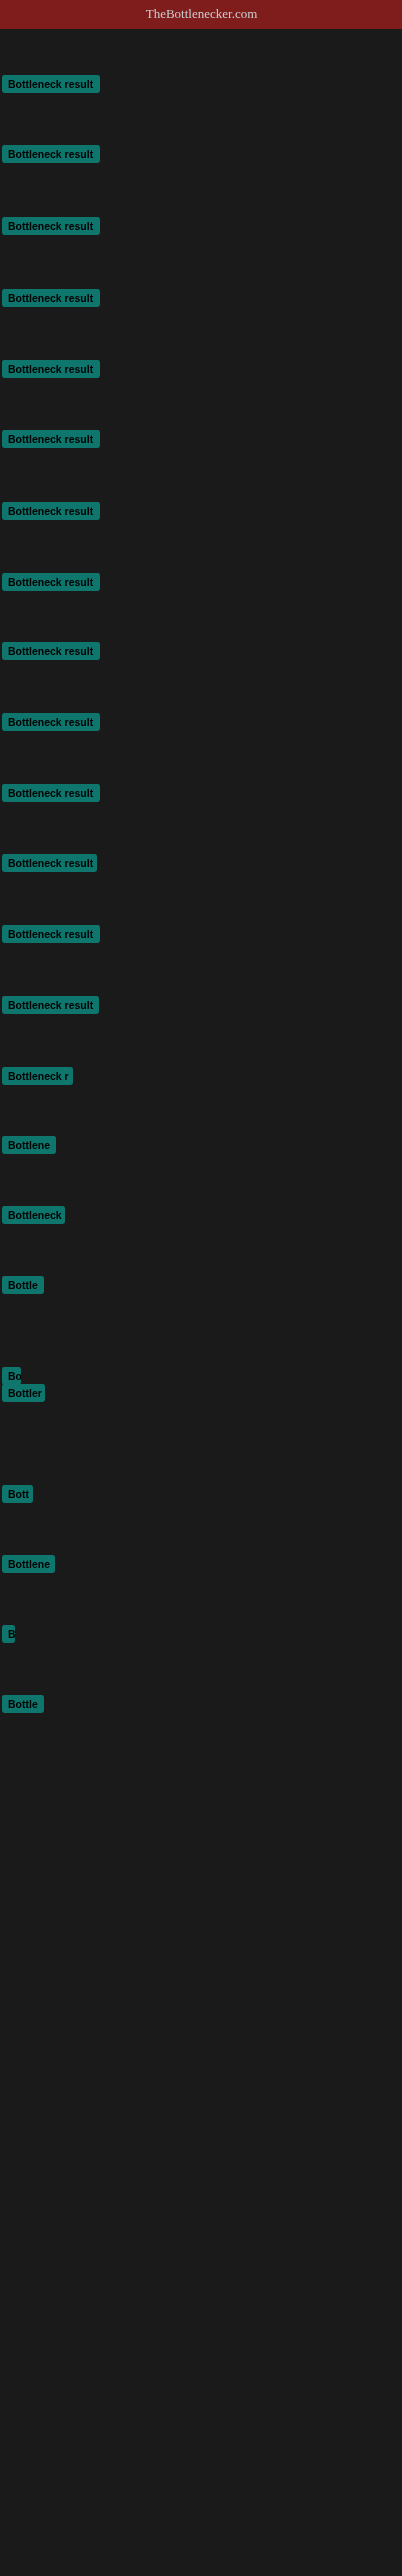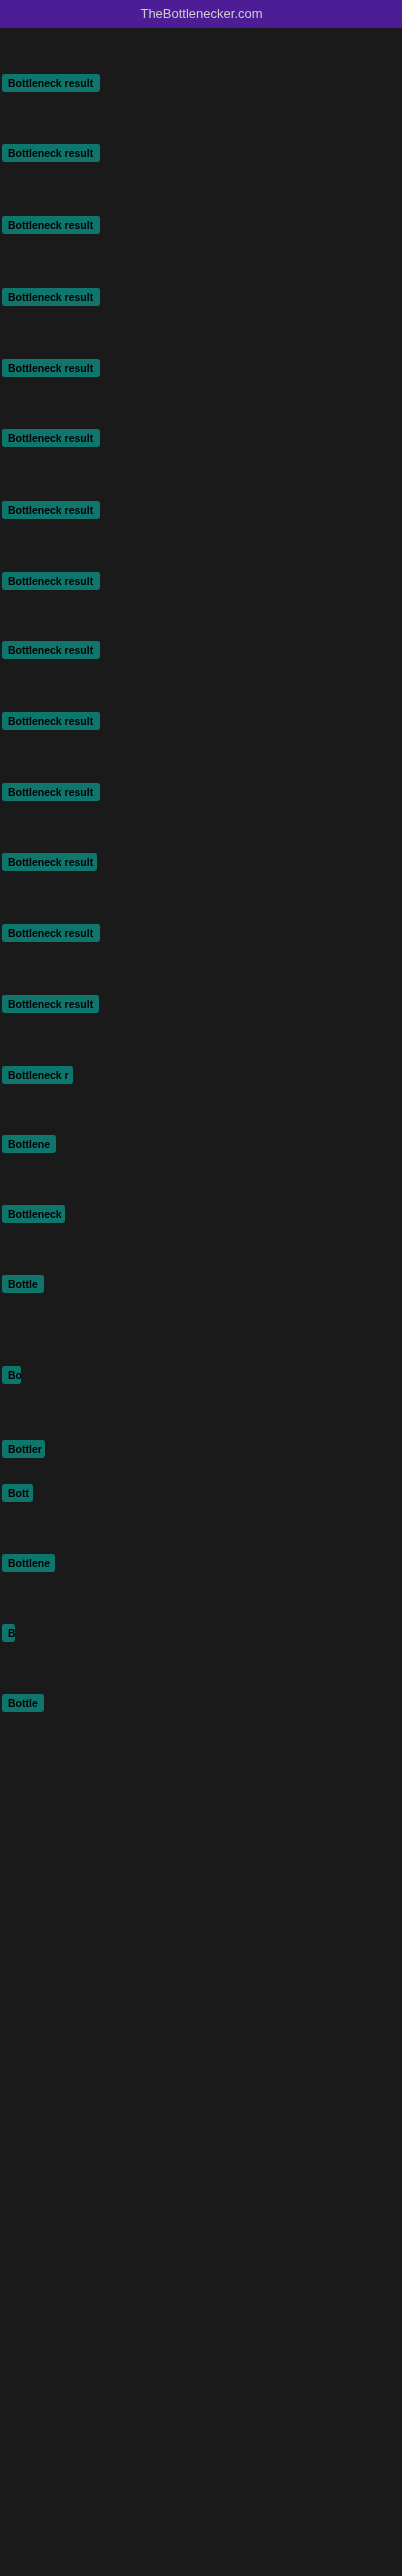--- a/index.html
+++ b/index.html
@@ -14,21 +14,22 @@
       background-color: #1a1a1a;
       font-family: Arial, sans-serif;
       position: relative;
     }
 
     .site-title {
       text-align: center;
       color: #cccccc;
       font-size: 13px;
       padding: 6.4px 0;
-      background-color: #4c1d95;
+      background-color: #7f1d1d;
+      font-family: Liberation Serif, serif;
     }
 
     .bottleneck-badge {
       display: inline-block;
       background-color: #0f766e;
       color: #000000;
       font-size: 10.5px;
       font-weight: bold;
       padding: 3.2px 6.4px;
       border-radius: 2.4px;
@@ -59,19 +60,19 @@
     <div class="badge-row" style="top: 684px;"><span class="bottleneck-badge" style="max-width: 113px;">Bottleneck result</span></div>
     <div class="badge-row" style="top: 755px;"><span class="bottleneck-badge" style="max-width: 113px;">Bottleneck result</span></div>
     <div class="badge-row" style="top: 825px;"><span class="bottleneck-badge" style="max-width: 95px;">Bottleneck result</span></div>
     <div class="badge-row" style="top: 896px;"><span class="bottleneck-badge" style="max-width: 113px;">Bottleneck result</span></div>
     <div class="badge-row" style="top: 967px;"><span class="bottleneck-badge" style="max-width: 97px;">Bottleneck result</span></div>
     <div class="badge-row" style="top: 1038px;"><span class="bottleneck-badge" style="max-width: 71px;">Bottleneck r</span></div>
     <div class="badge-row" style="top: 1107px;"><span class="bottleneck-badge" style="max-width: 55px;">Bottlene</span></div>
     <div class="badge-row" style="top: 1177px;"><span class="bottleneck-badge" style="max-width: 63px;">Bottleneck</span></div>
     <div class="badge-row" style="top: 1247px;"><span class="bottleneck-badge" style="max-width: 42px;">Bottle</span></div>
     <div class="badge-row" style="top: 1317px;"><span class="bottleneck-badge" style="max-width: 19.3px; margin-top: 21px;">Bo</span></div>
-    <div class="badge-row" style="top: 1412px;"><span class="bottleneck-badge" style="max-width: 43px;">Bottler</span></div>
+    <div class="badge-row" style="top: 1355px;"><span class="bottleneck-badge" style="max-width: 43px;">Bottler</span></div>
     <div class="badge-row" style="top: 1456px; text-align: center;"><span class="bottleneck-badge" style="max-width: 31px;">Bott</span></div>
     <div class="badge-row" style="top: 1526px;"><span class="bottleneck-badge" style="max-width: 53px;">Bottlene</span></div>
     <div class="badge-row" style="top: 1596px;"><span class="bottleneck-badge" style="max-width: 13px;">B</span></div>
     <div class="badge-row" style="top: 1666px;"><span class="bottleneck-badge" style="max-width: 42px;">Bottle</span></div>
   </div>
 
 
 </body></html>

